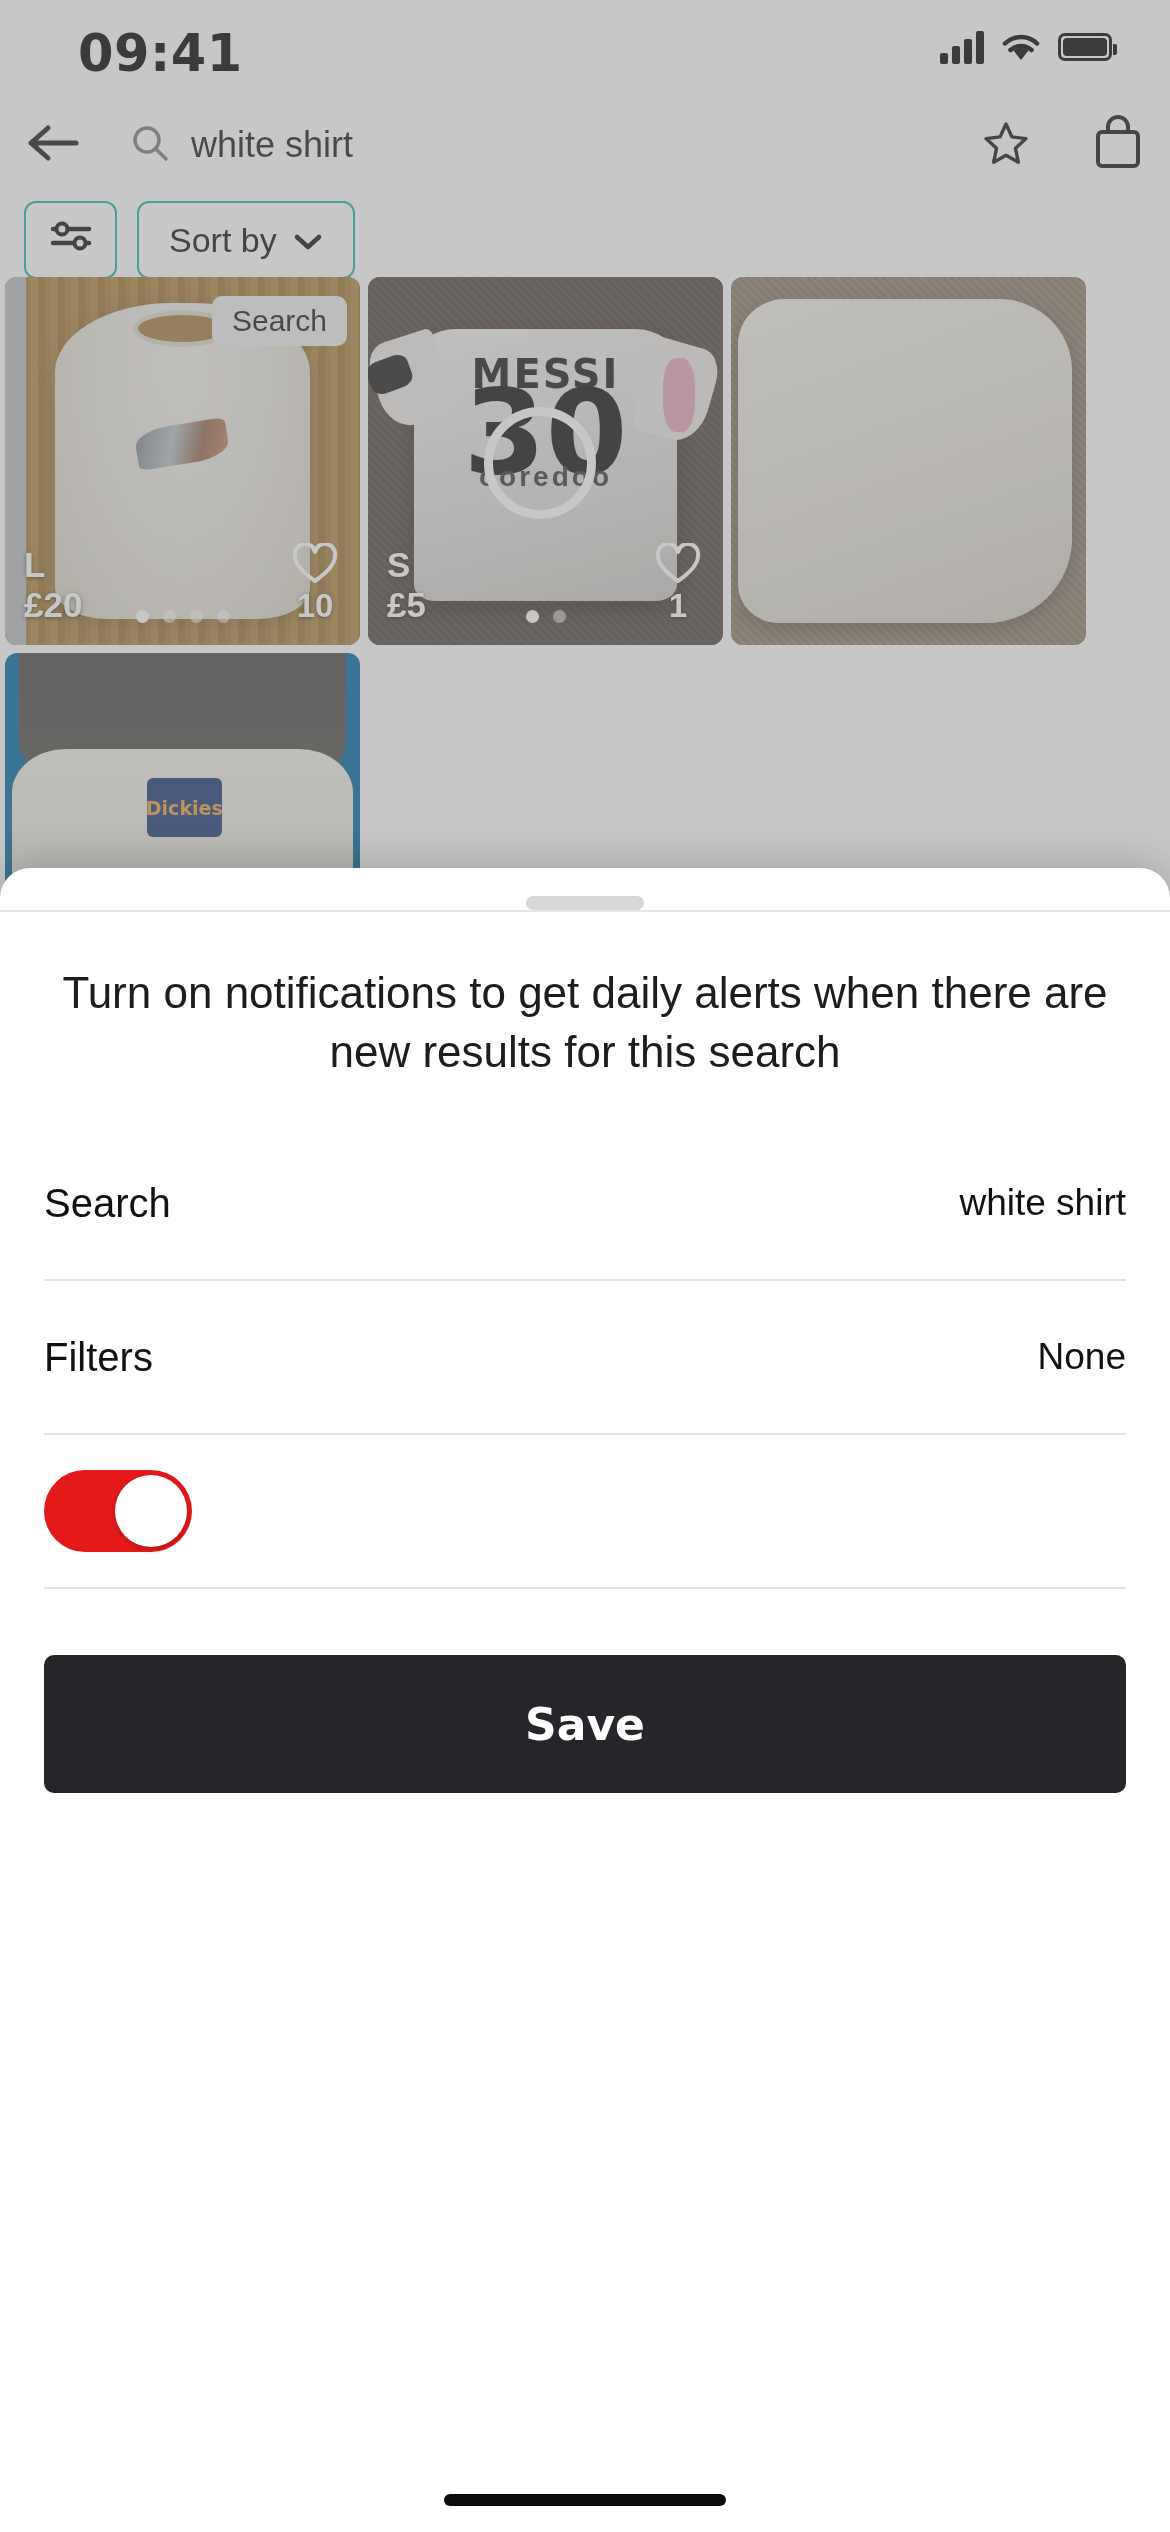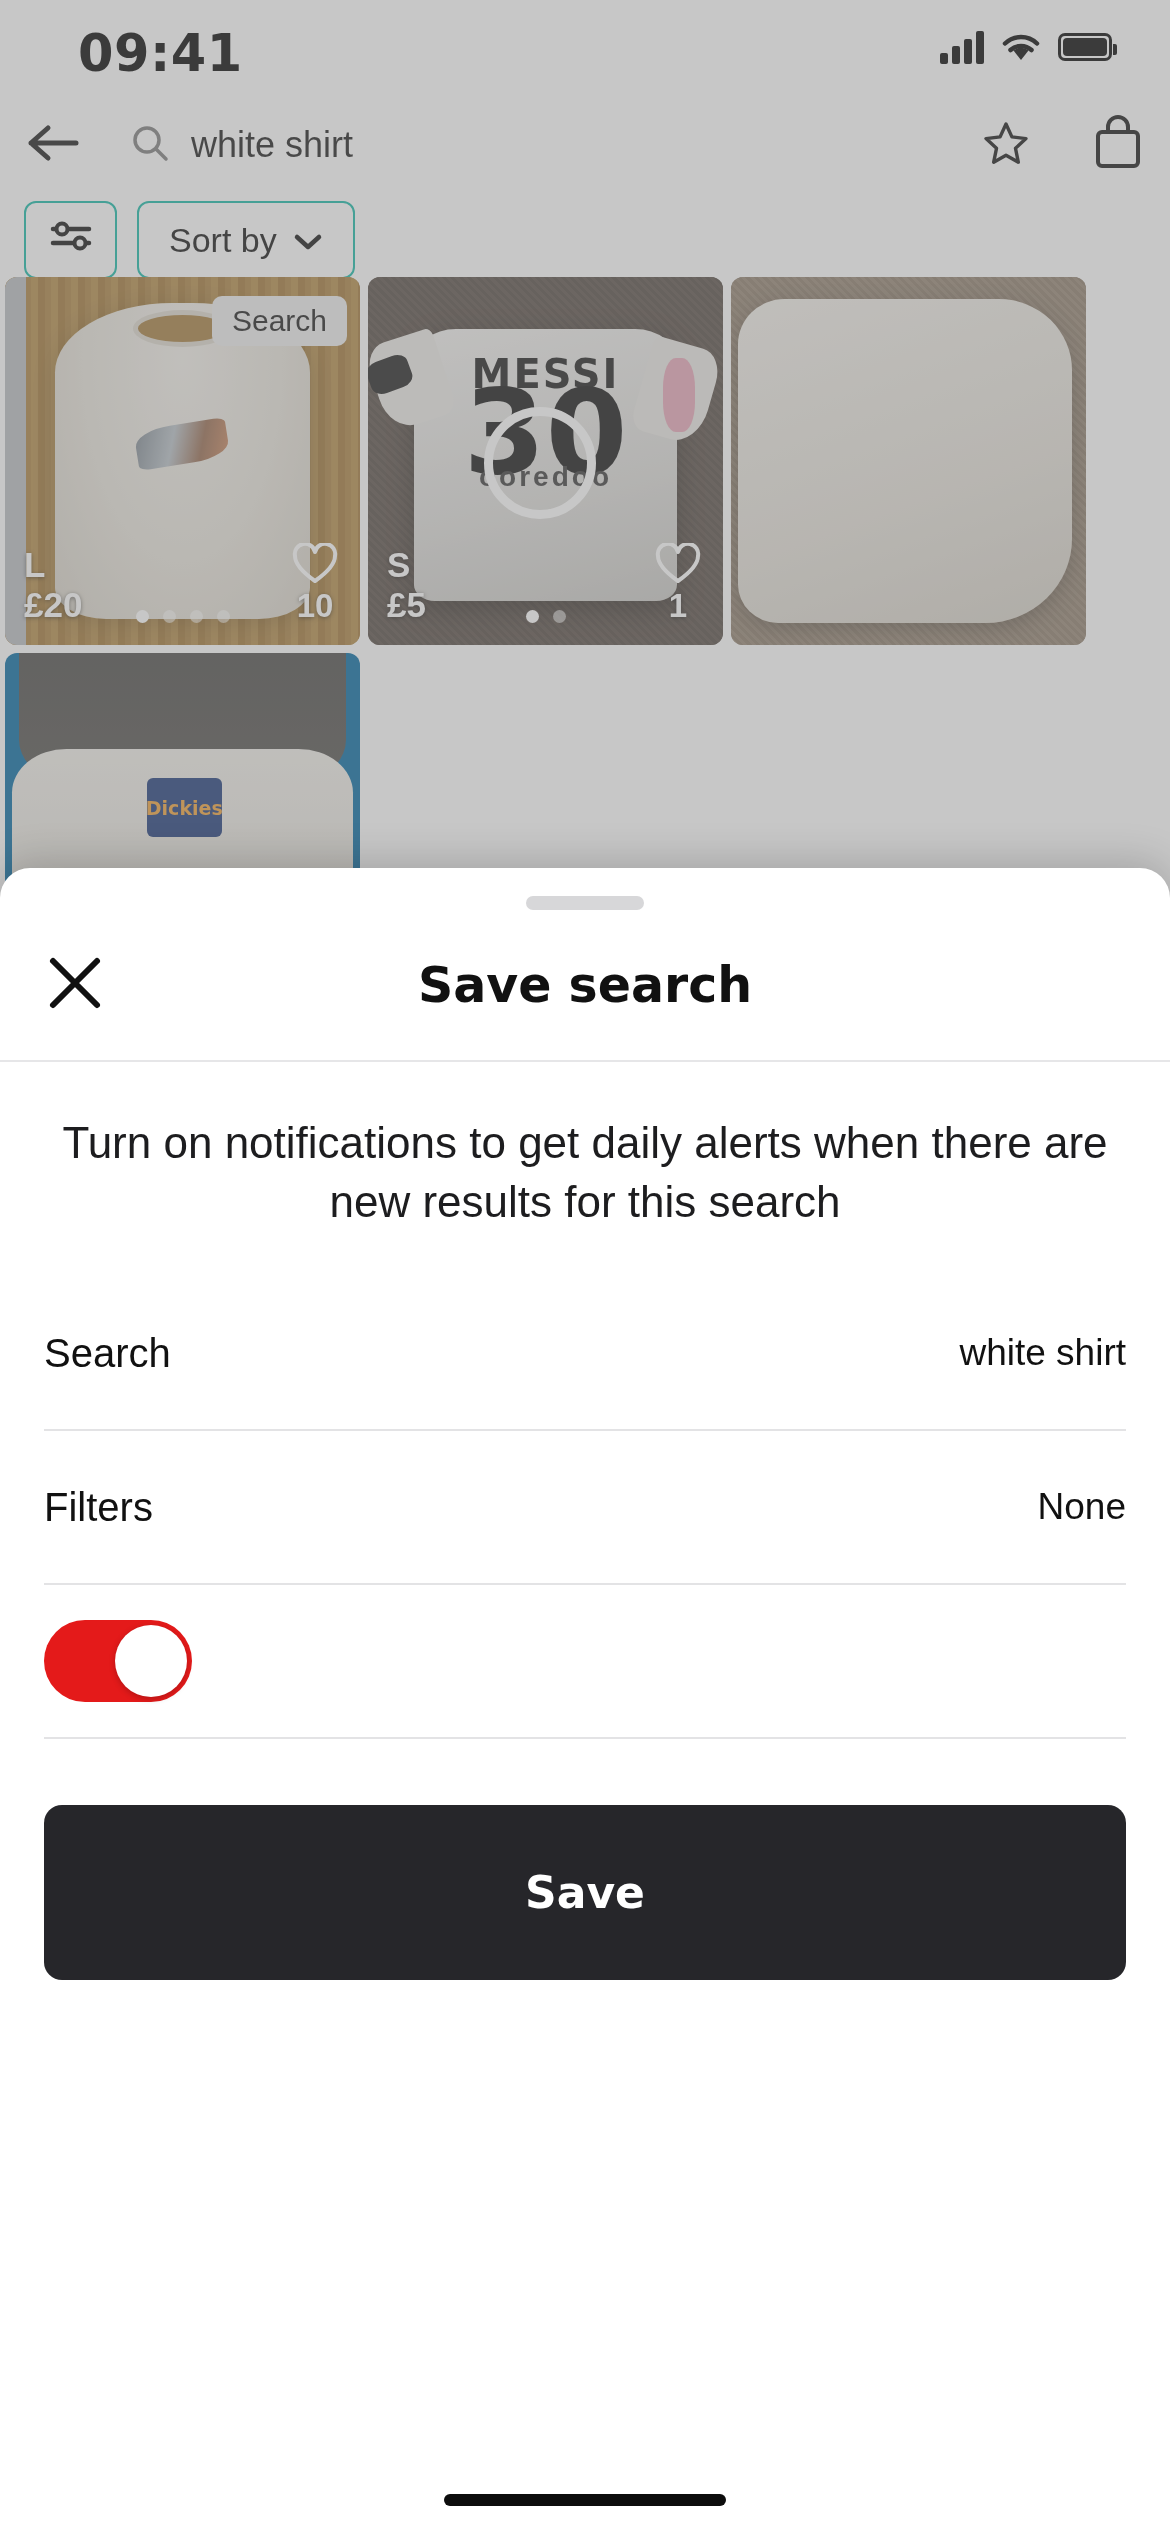--- a/index.html
+++ b/index.html
@@ -156,21 +156,21 @@
   .row-label { font-size:40px; color:#111; }
   .row-value { font-size:37px; color:#111; }
   .row-sep { height:2px; background:#e3e3e5; }
 
   .toggle { width:148px; height:82px; border-radius:41px; position:relative; }
   .toggle .knob { position:absolute; top:5px; width:72px; height:72px; border-radius:50%; background:#fff; box-shadow:0 2px 6px rgba(0,0,0,.22); }
   .toggle.on .knob { right:5px; }
 
   .save-wrap { padding:66px 44px 0; }
   .save-btn {
-    height:175px; border-radius:18px; display:flex; align-items:center; justify-content:center;
+    height:138px; border-radius:10px; display:flex; align-items:center; justify-content:center;
     font-size:44px; font-weight:bold; color:#fff; font-family:"DejaVu Sans", sans-serif;
   }
   .home-ind { position:absolute; left:50%; transform:translateX(-50%); bottom:26px; width:282px; height:12px; border-radius:6px; background:#0d0d0d; }
 </style>
 </head>
 <body>
 
 <div id="phone">
 
   <div id="app-bg">
@@ -327,30 +327,20 @@
         </div>
       </div>
     </div>
   </div>
 
   <div id="scrim" style="background: rgba(130, 130, 130, 0.45);"></div>
 
   <div id="sheet">
     <div class="grabber"></div>
 
-    <div class="sheet-head">
-      <div class="close-btn">
-        <span>
-          <svg width="60" height="60" viewBox="0 0 60 60">
-              <path d="M8 8 L52 52 M52 8 L8 52" stroke="#111" stroke-width="6" stroke-linecap="round"></path>
-            </svg>
-        </span>
-      </div>
-      <div class="sheet-title">Save search</div>
-    </div>
 
     <div class="divider"></div>
 
     <div class="sheet-desc">Turn on notifications to get daily alerts when there are new results for this search</div>
 
     <div class="rows">
 
       <div class="row">
         <span class="row-label">Search</span>
         <span class="row-value">white shirt</span>

